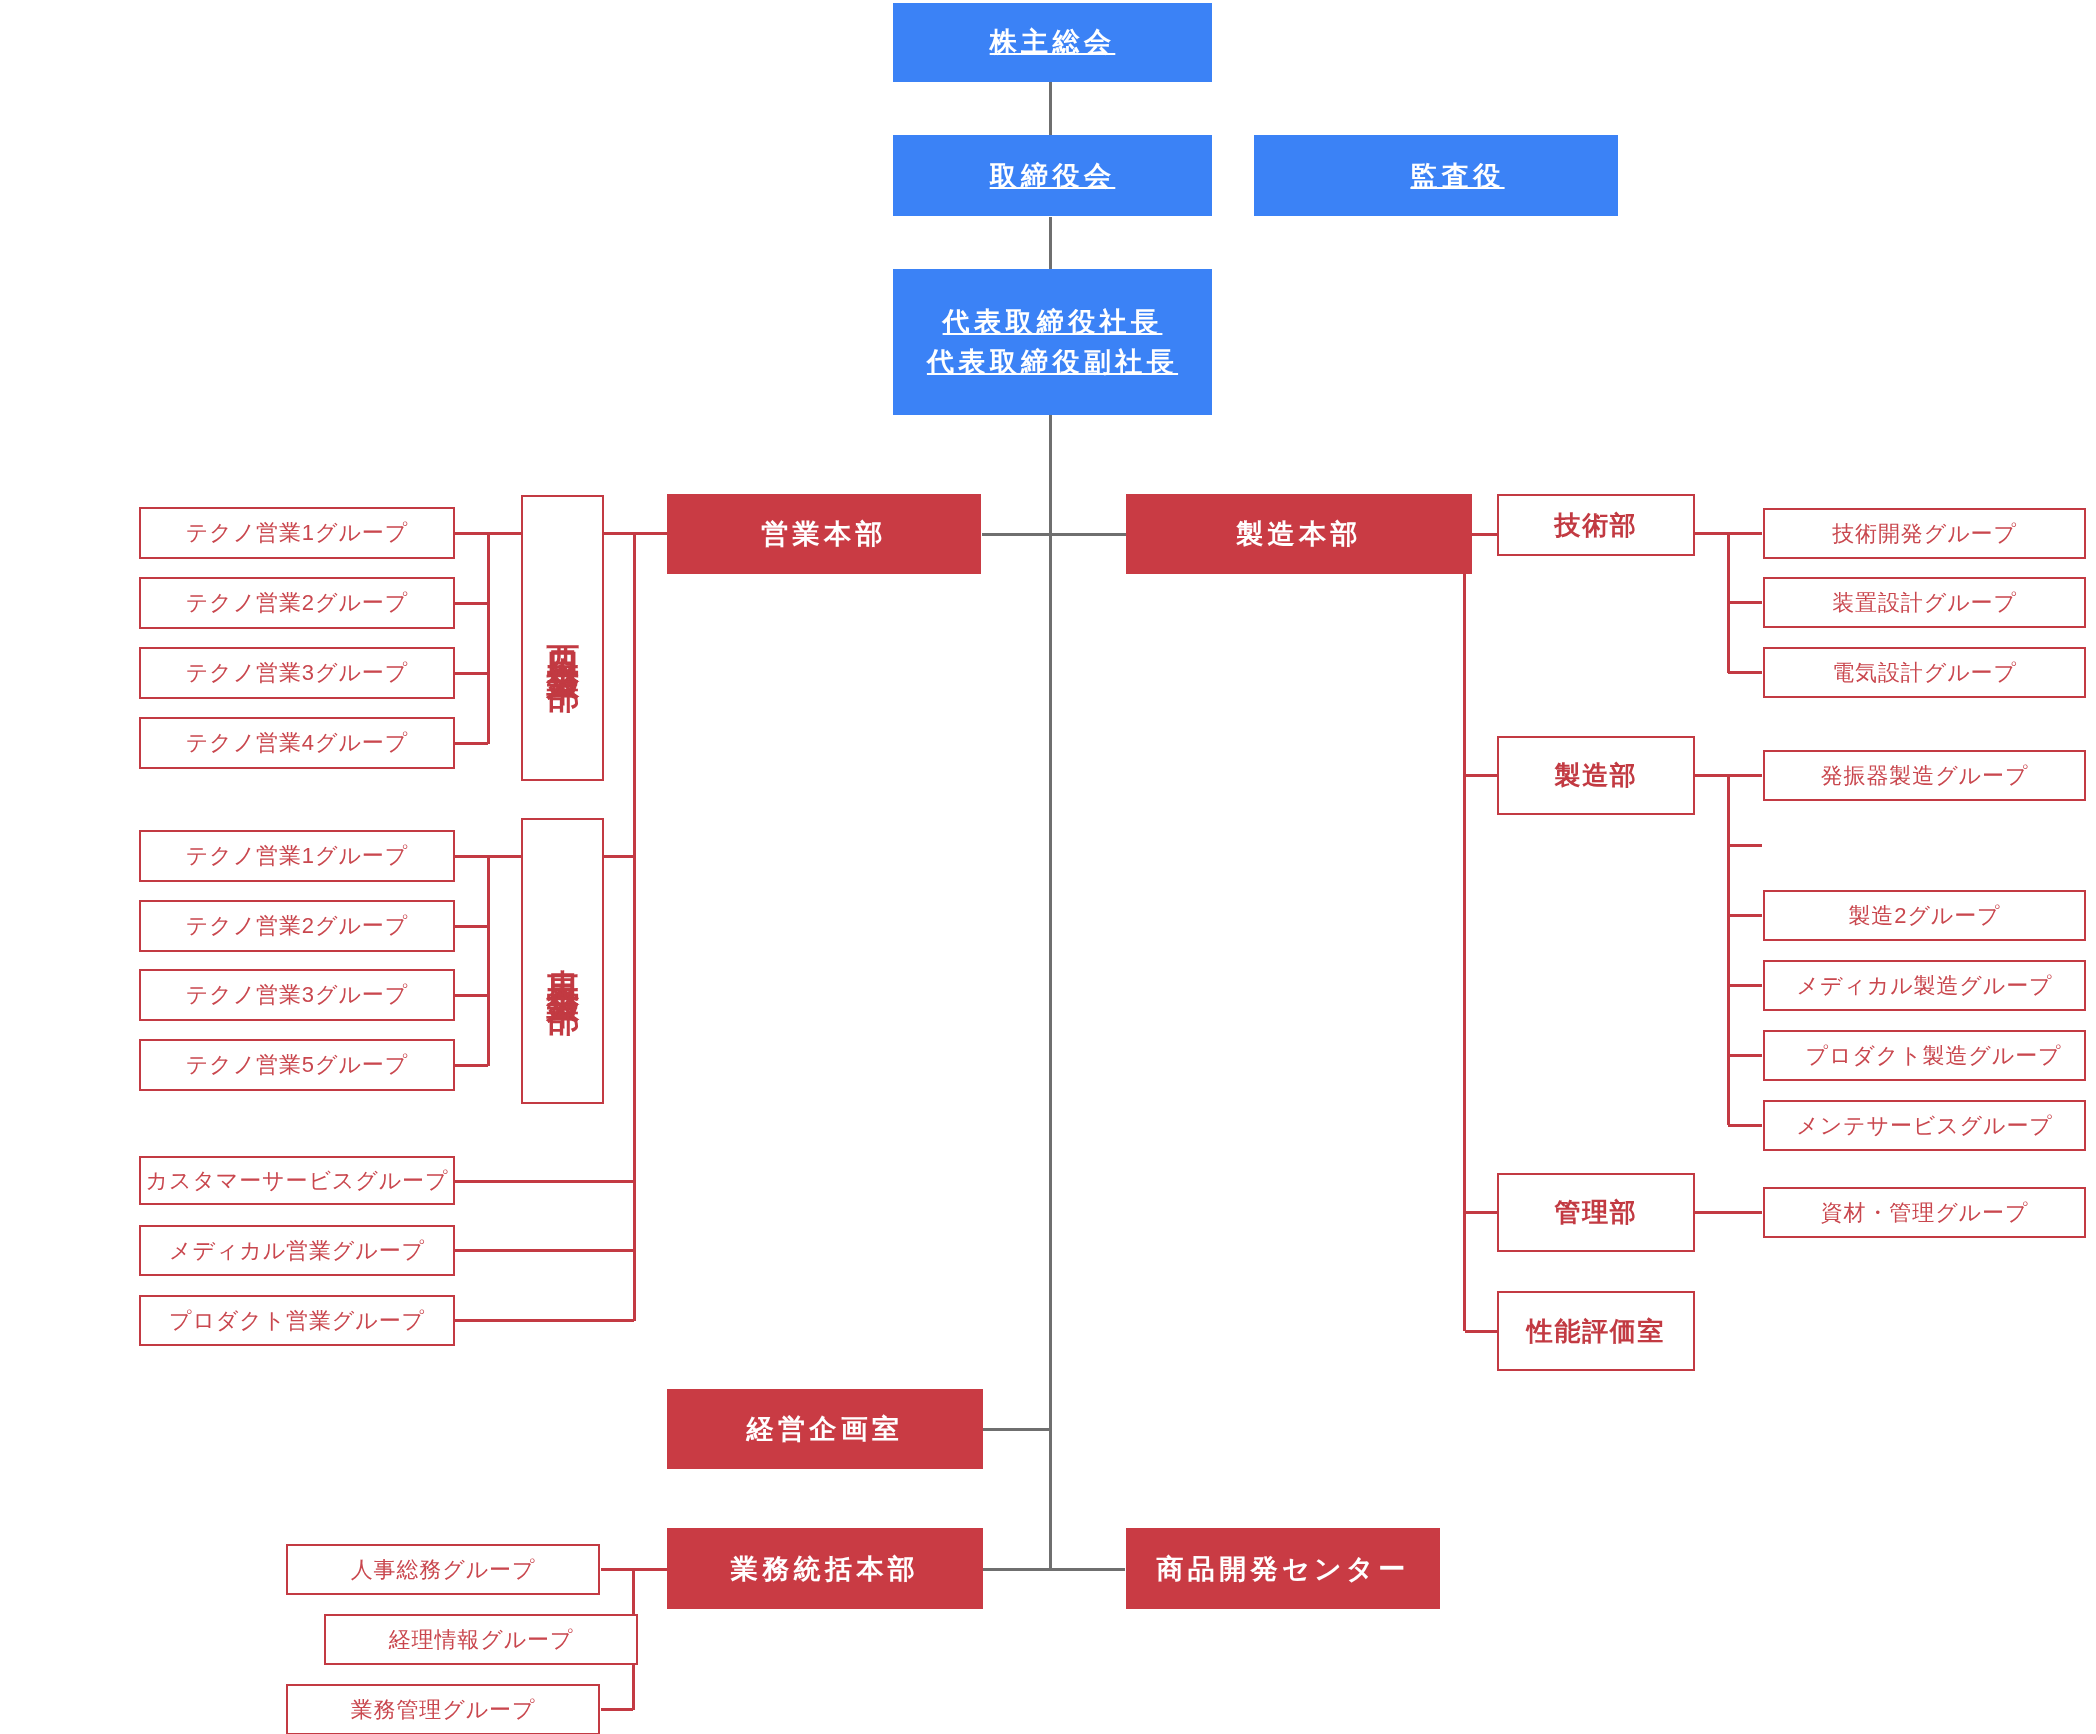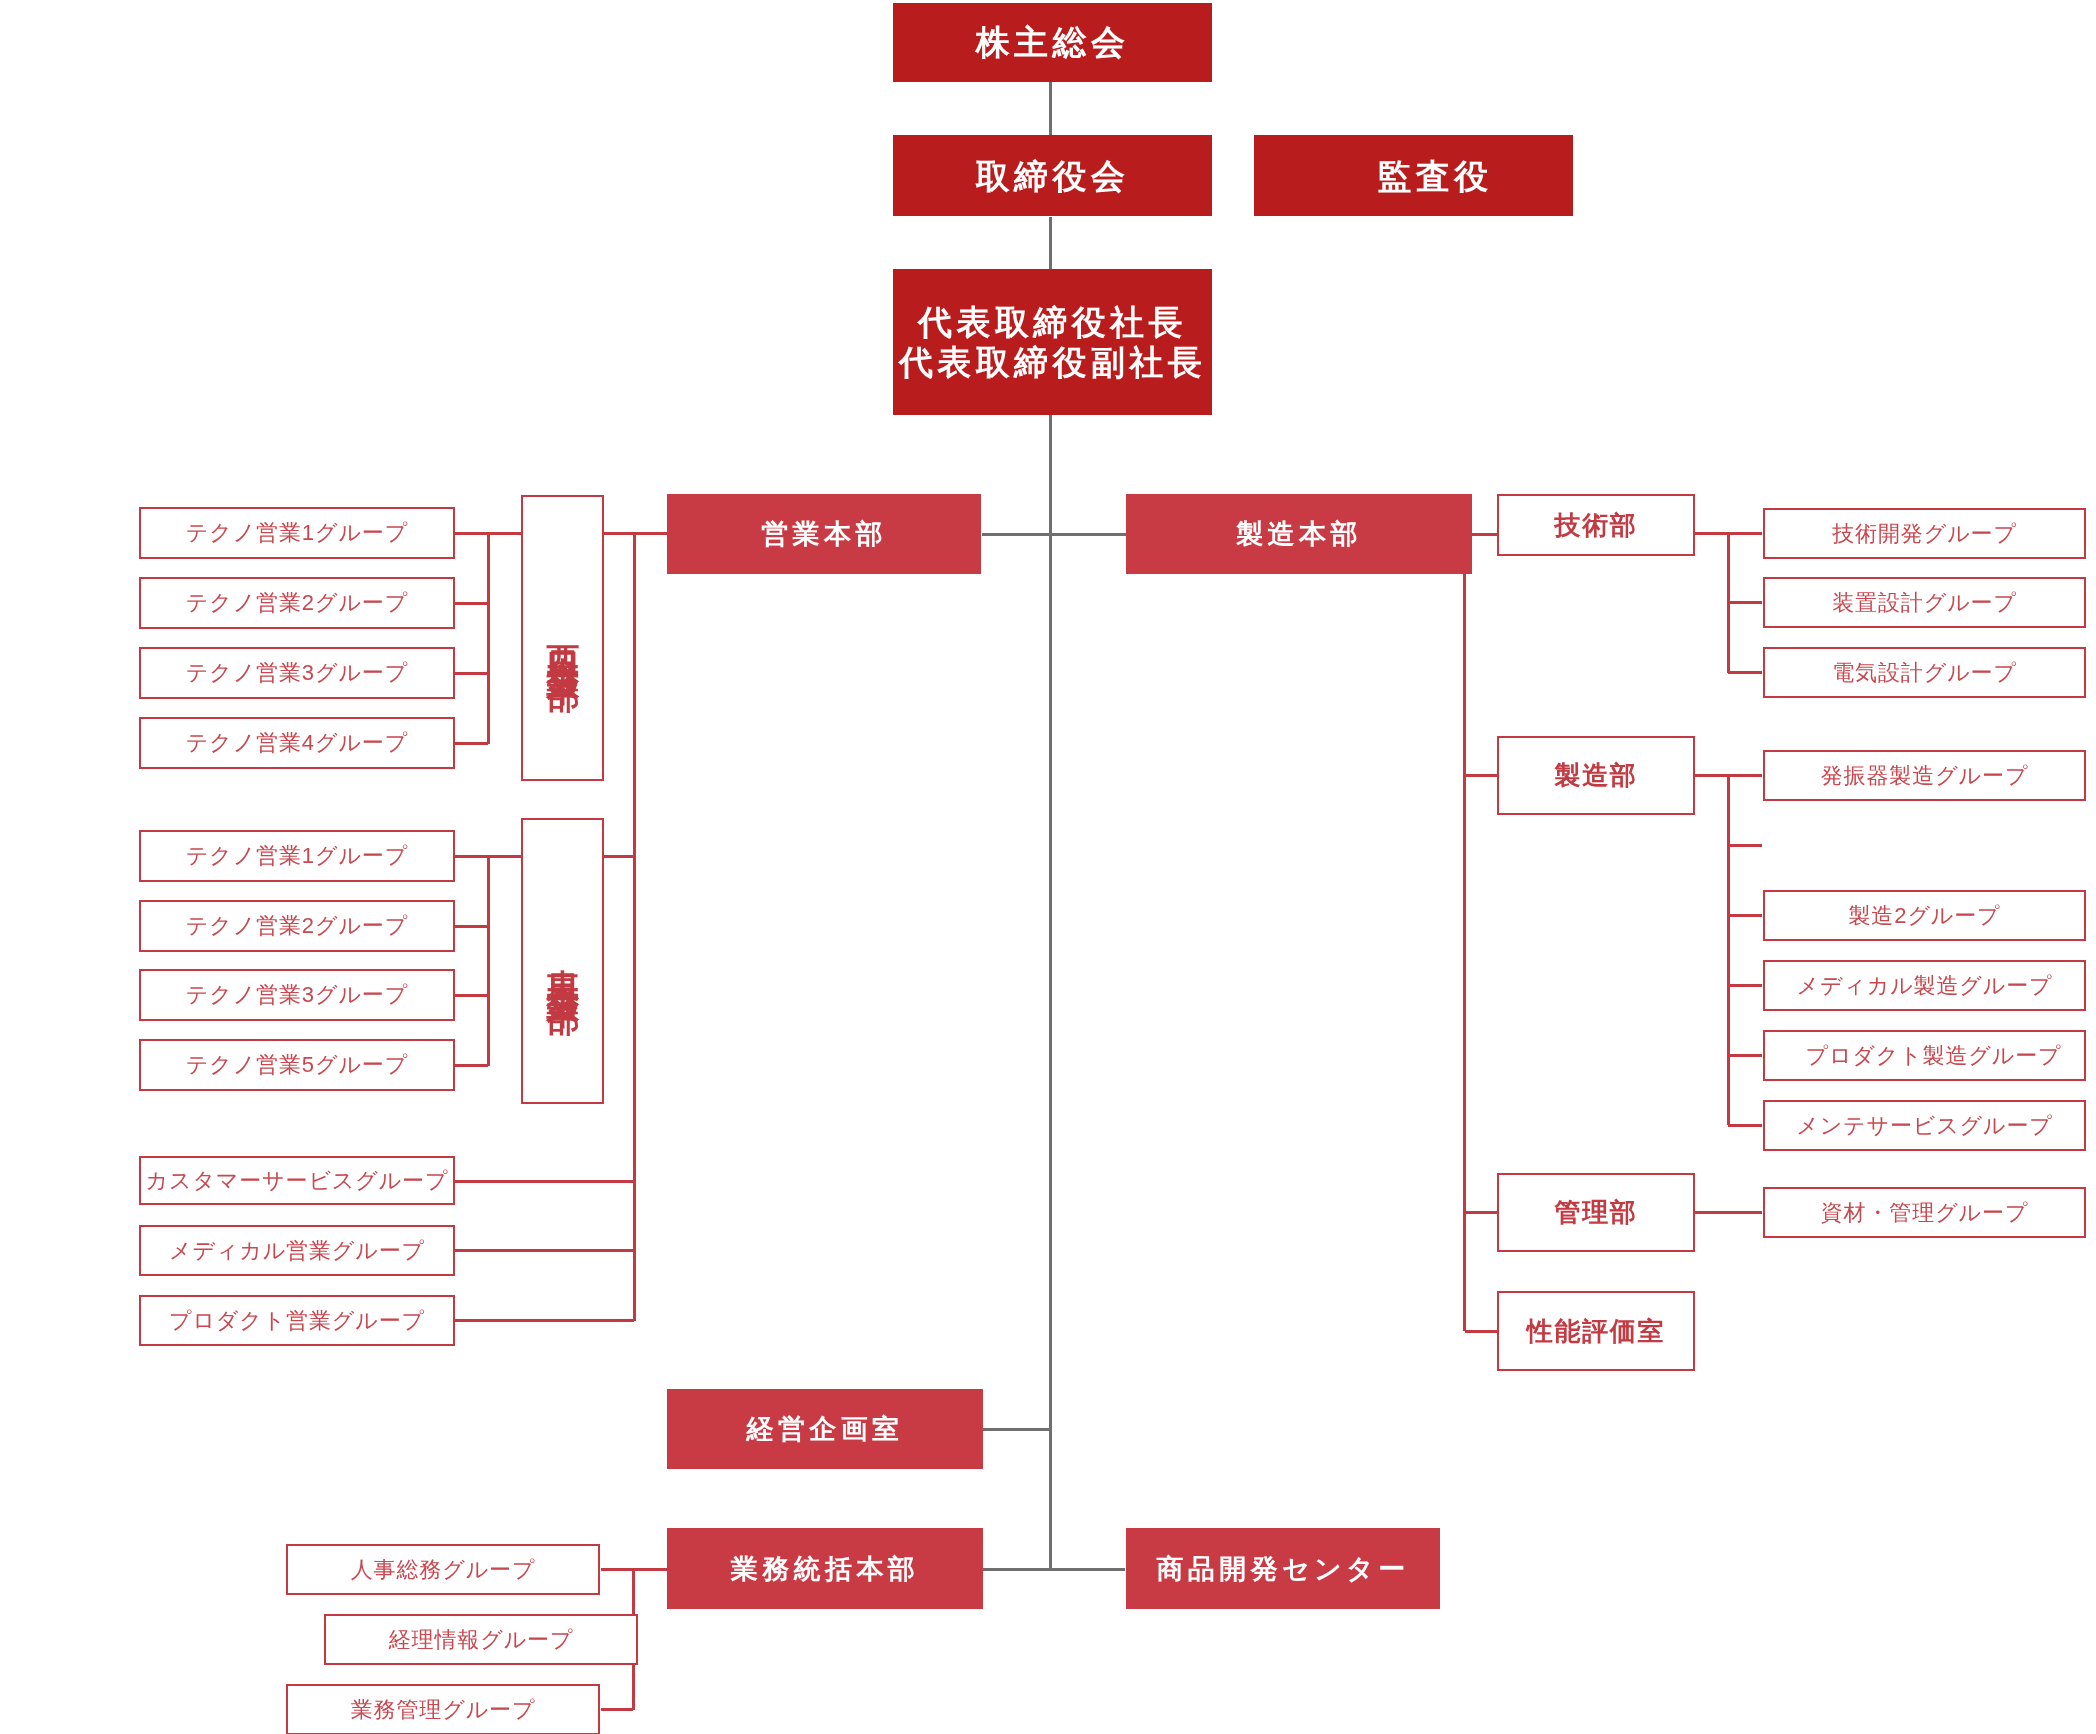--- a/index.html
+++ b/index.html
@@ -21,26 +21,27 @@
     position: absolute;
     box-sizing: border-box;
     display: flex;
     flex-direction: column;
     align-items: center;
     justify-content: center;
     text-align: center;
     white-space: nowrap;
   }
   .node.dark {
-    background: #b91c1c;
+    background: #3b82f6;
     color: #ffffff;
     font-weight: bold;
-    font-size: 34px;
+    font-size: 27px;
     letter-spacing: 4.4px;
     line-height: 40px;
+    text-decoration: underline;
   }
   .node.primary {
     background: #c93b44;
     color: #ffffff;
     font-weight: bold;
     font-size: 27px;
     letter-spacing: 4.4px;
   }
   .node.dept {
     background: #ffffff;
@@ -116,21 +117,21 @@
     <div class="line red" style="left: 1728px; top: 984px; width: 34px; height: 2.6px;"></div>
     <div class="line red" style="left: 1728px; top: 1054px; width: 34px; height: 2.6px;"></div>
     <div class="line red" style="left: 1728px; top: 1124px; width: 34px; height: 2.6px;"></div>
     <div class="line red" style="left: 1695px; top: 1211px; width: 67px; height: 2.6px;"></div>
     <div class="node dark" style="left: 893px; top: 2.6px; width: 319px; height: 79px;">
       <span>株主総会</span>
     </div>
     <div class="node dark" style="left: 893px; top: 135px; width: 319px; height: 81px;">
       <span>取締役会</span>
     </div>
-    <div class="node dark" style="left: 1254px; top: 135px; width: 319px; height: 81px; padding-left: 43px;">
+    <div class="node dark" style="left: 1254px; top: 135px; width: 364px; height: 81px; padding-left: 43px;">
       <span>監査役</span>
     </div>
     <div class="node dark" style="left: 893px; top: 269px; width: 319px; height: 146px;">
       <span>代表取締役社長</span>
       <span>代表取締役副社長</span>
     </div>
     <div class="node primary" style="left: 667px; top: 494px; width: 314px; height: 80px;">
       <span>営業本部</span>
     </div>
     <div class="node primary" style="left: 1126px; top: 494px; width: 346px; height: 80px; font-family: Liberation Serif, serif;">

